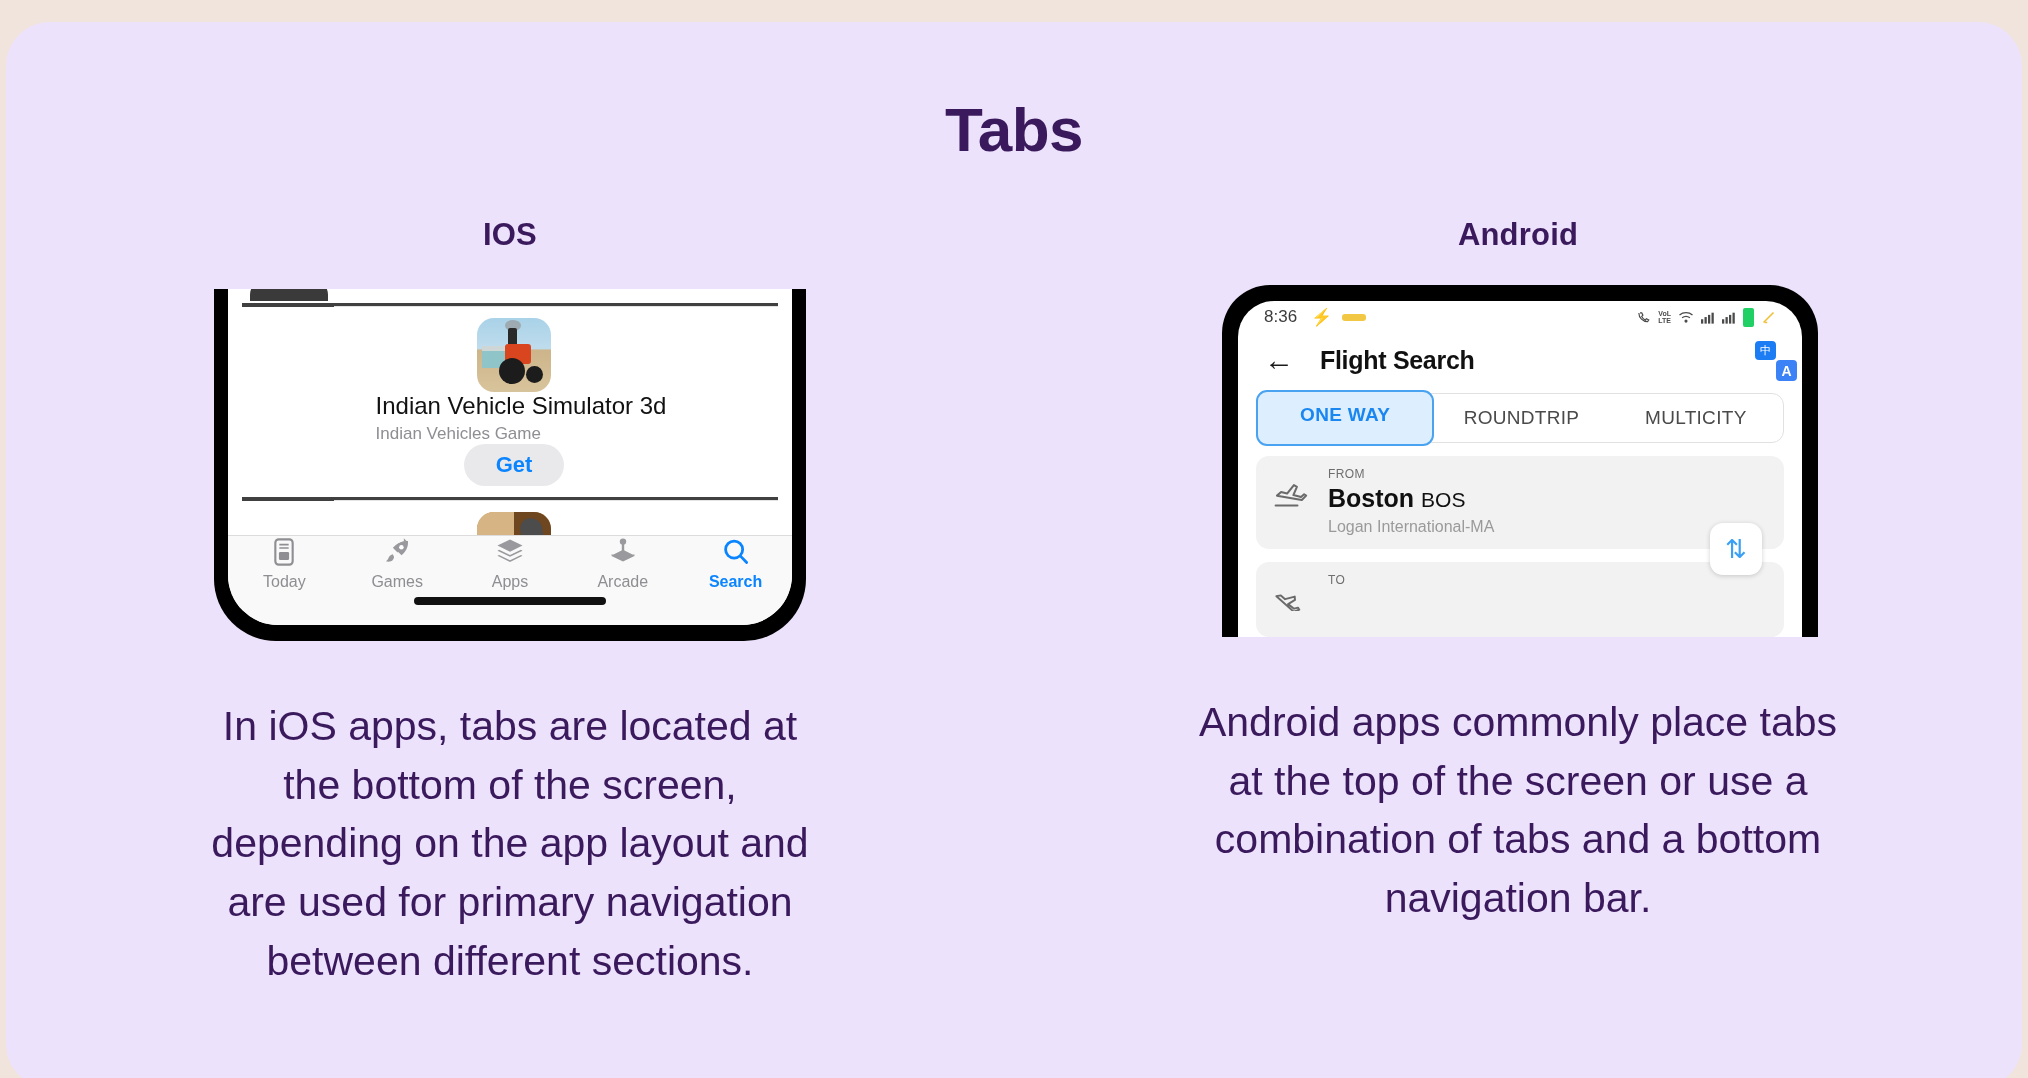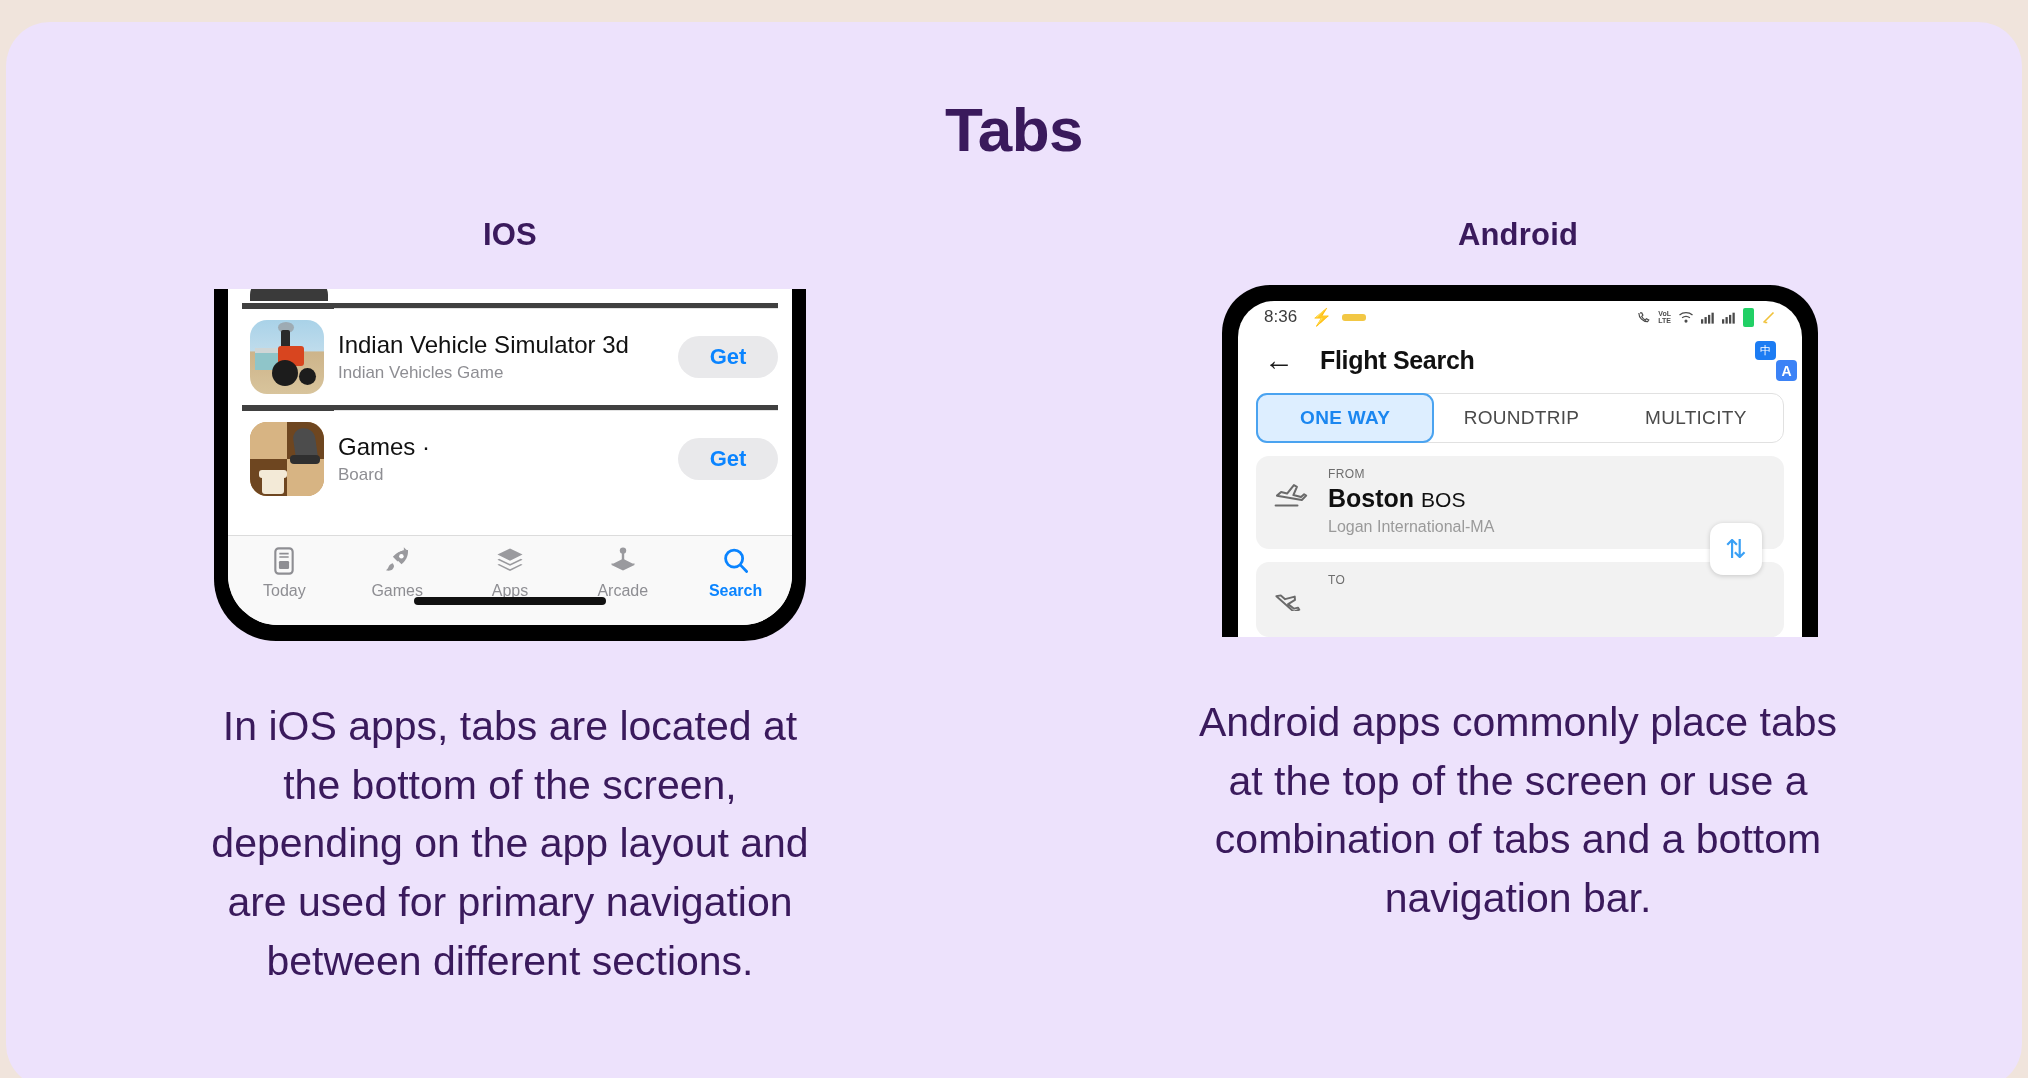--- a/index.html
+++ b/index.html
@@ -61,22 +61,23 @@
     display: flex; align-items: flex-start;
   }
   .ios-partial .pic {
     width: 78px; height: 22px; margin-left: 8px;
     background: #3a3a3a; border-radius: 16px 16px 0 0;
     margin-top: -10px;
   }
   .ios-row {
     display: flex; align-items: center;
     padding: 11px 0 11px 8px;
-    border-top: 6px solid #404040;
-    position: relative;
+    border-top: 4px solid #404040;
+    position: relative;
+    flex-direction: column;
   }
   .ios-row:first-of-type { border-top: none; }
   .ios-row .sep-line {
     position: absolute; left: 92px; right: 0; top: -1px; height: 1px; background: #e3e3e3;
   }
   .app-icon { width: 74px; height: 74px; border-radius: 17px; flex: none; overflow: hidden; position: relative; }
   
   .ic-tractor { background: linear-gradient(#a9d2e8 0%, #bfdcec 42%, #cdb48a 43%, #d8c49c 100%); }
   .ic-tractor .barn { position:absolute; left:5px; top:28px; width:26px; height:22px; background:#8fc5c9; border-top:5px solid #cfd6d6; }
   .ic-tractor .body { position:absolute; left:28px; top:26px; width:26px; height:20px; background:#d8451f; border-radius:3px; }
@@ -101,21 +102,20 @@
     flex: none; width: 100px; height: 42px; border-radius: 21px;
     background: #e9e9eb; color: #0a84ff;
     font-size: 22px; font-weight: 700;
     display: flex; align-items: center; justify-content: center;
   }
   .ios-tabbar {
     height: 90px;
     background: rgba(249,249,249,0.96);
     border-top: 1px solid #dcdcdc;
     display: flex; align-items: flex-start;
-    padding-top: 9px;
     position: relative; z-index: 3;
   }
   .ios-tab { flex: 1; display: flex; flex-direction: column; align-items: center; gap: 5px; }
   .ios-tab .lbl { font-size: 16px; color: #8e8e93; }
   .ios-tab.active .lbl { color: #0a84ff; font-weight: 600; }
   .ios-tab svg { width: 34px; height: 32px; display: block; }
   .home-ind {
     position: absolute; left: 50%; transform: translateX(-50%);
     bottom: 20px; width: 192px; height: 8px; background: #111; border-radius: 5px; z-index:4;
   }
@@ -168,21 +168,21 @@
     display: flex; align-items: center;
     background: #fff;
     position: relative;
   }
   .and-tab { flex: 1; text-align: center; font-size: 19px; color: #4a4a4a; letter-spacing: 0.3px; }
   .and-tab.active {
     color: #1a86f0; font-weight: 800;
     background: #ddeeff;
     border: 2px solid #4aa3f0;
     border-radius: 11px;
-    height: 50px; line-height: 46px;
+    height: 56px; line-height: 46px;
     margin-left: -1px;
   }
   .and-field {
     margin: 13px 14px 0 14px;
     background: #f2f2f2;
     border-radius: 13px;
     padding: 11px 16px 13px 16px;
     display: flex; gap: 16px; align-items: flex-start;
     position: relative;
   }

